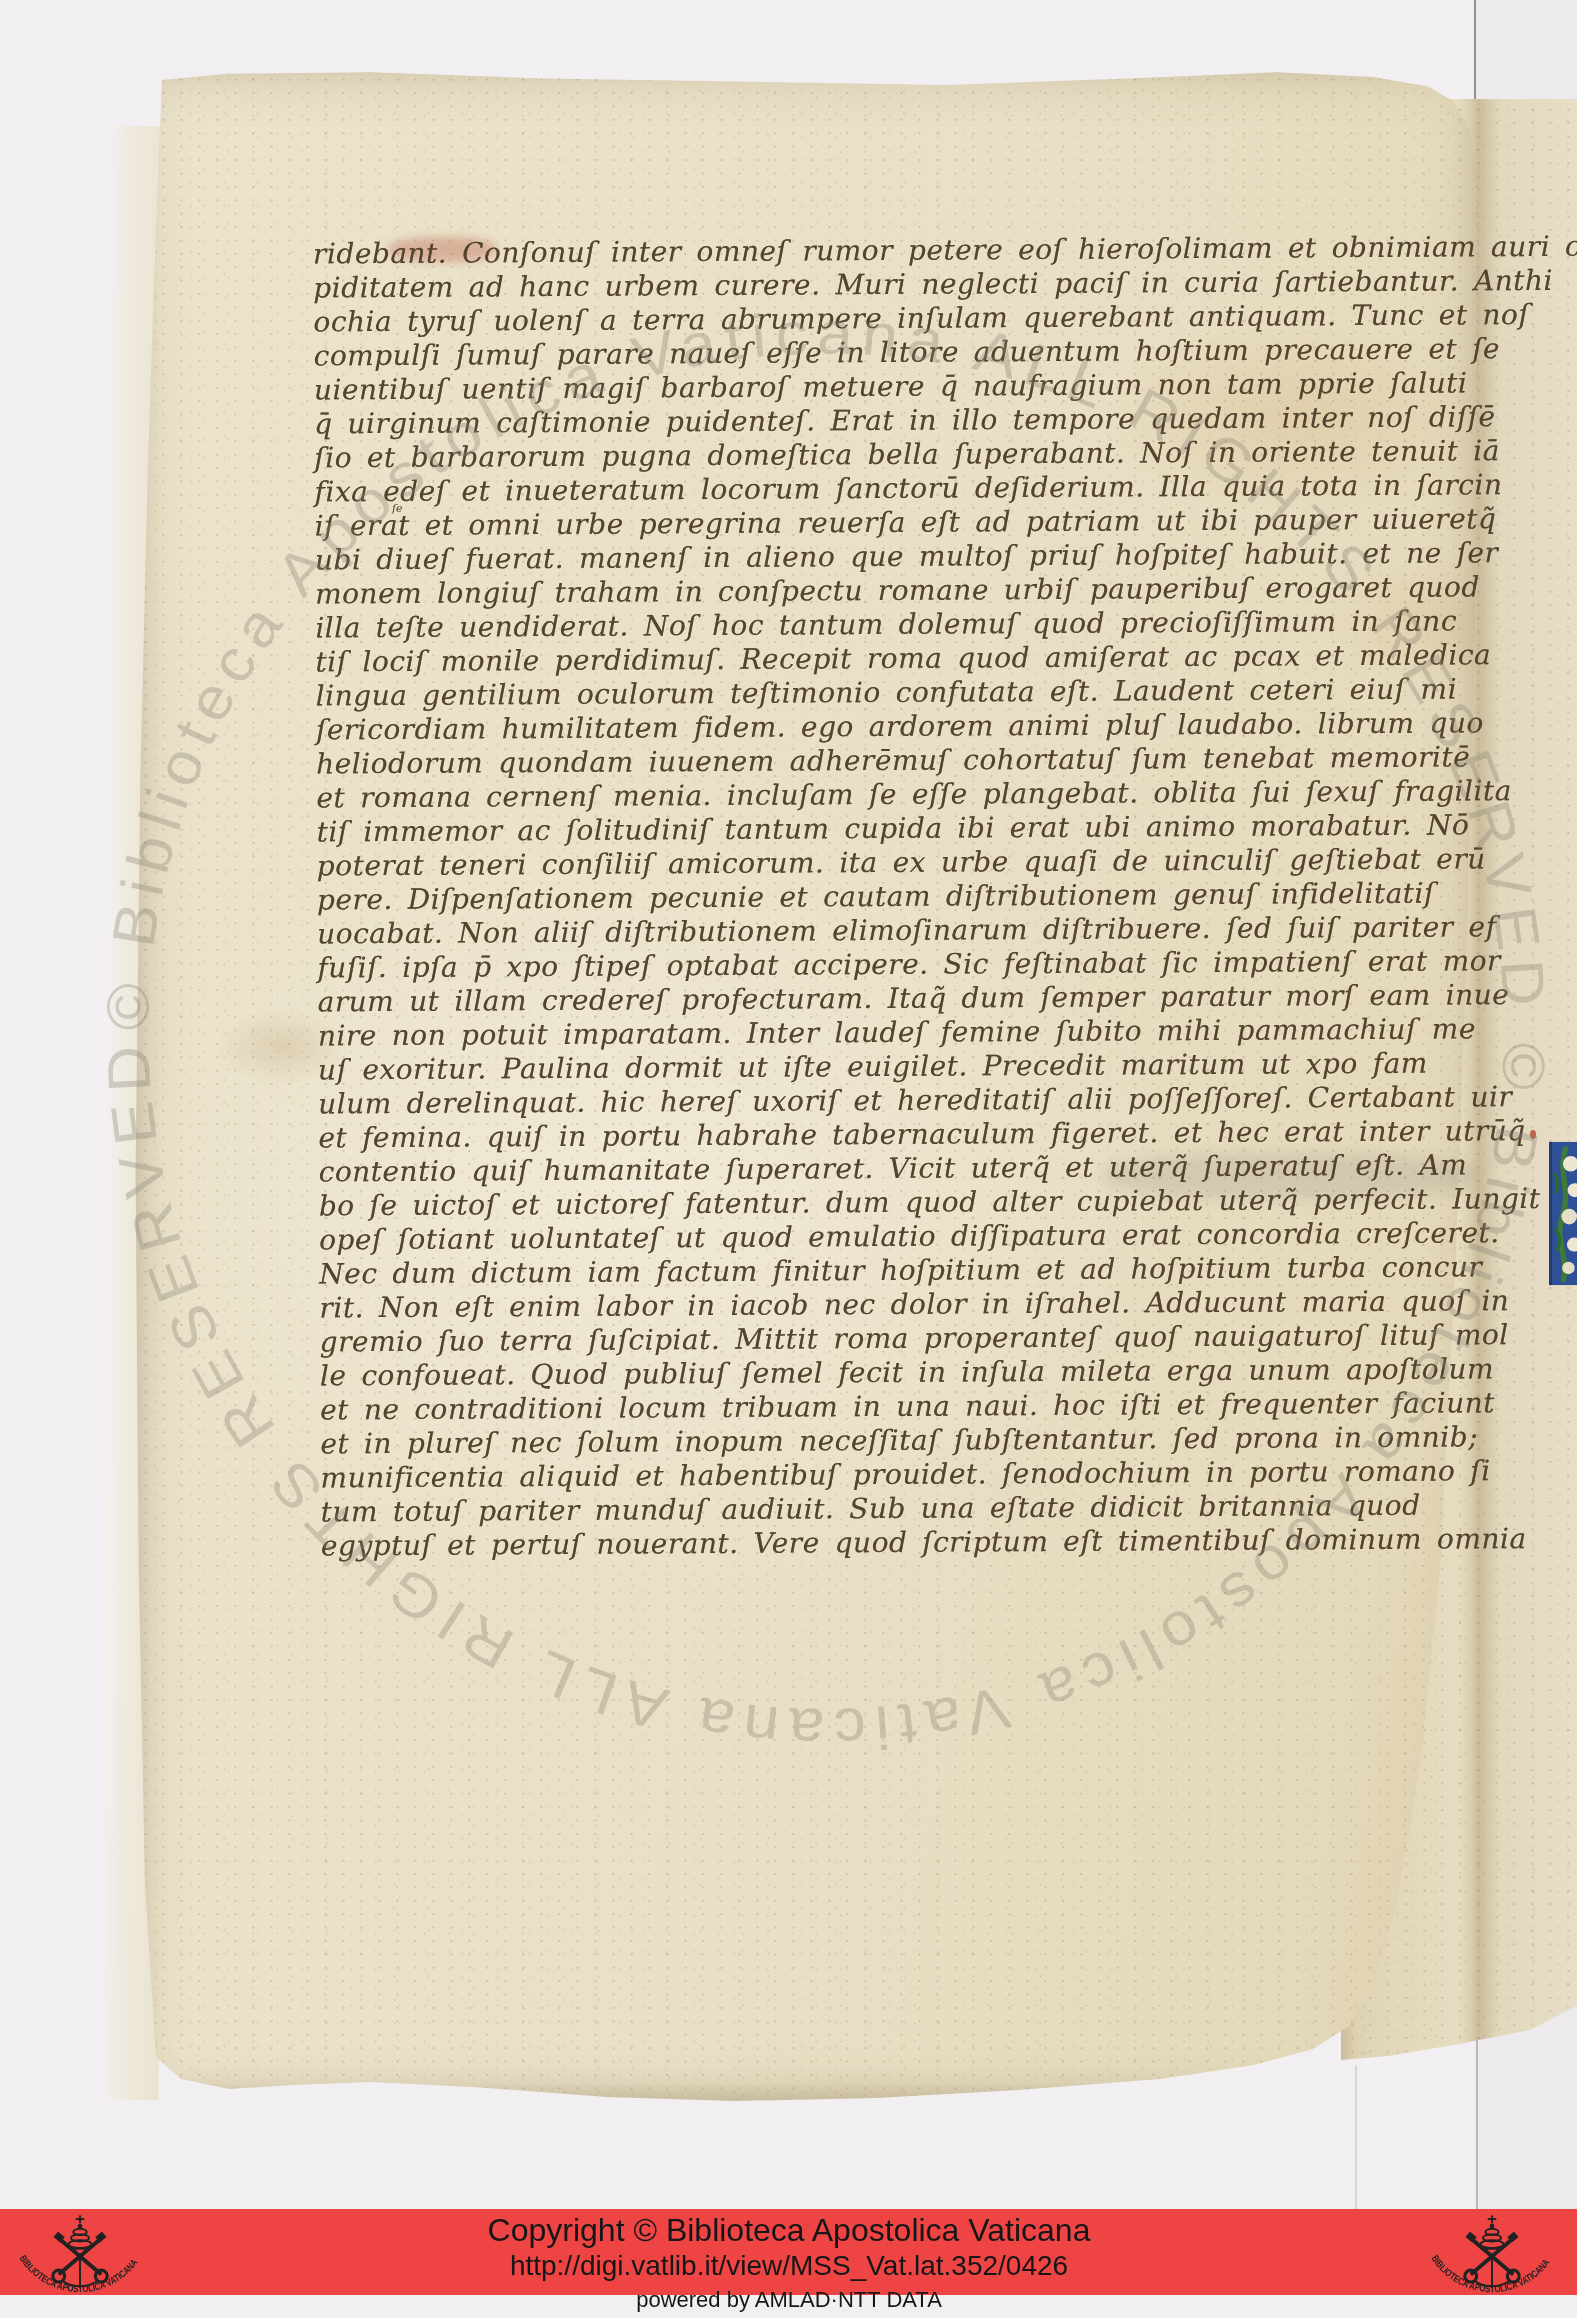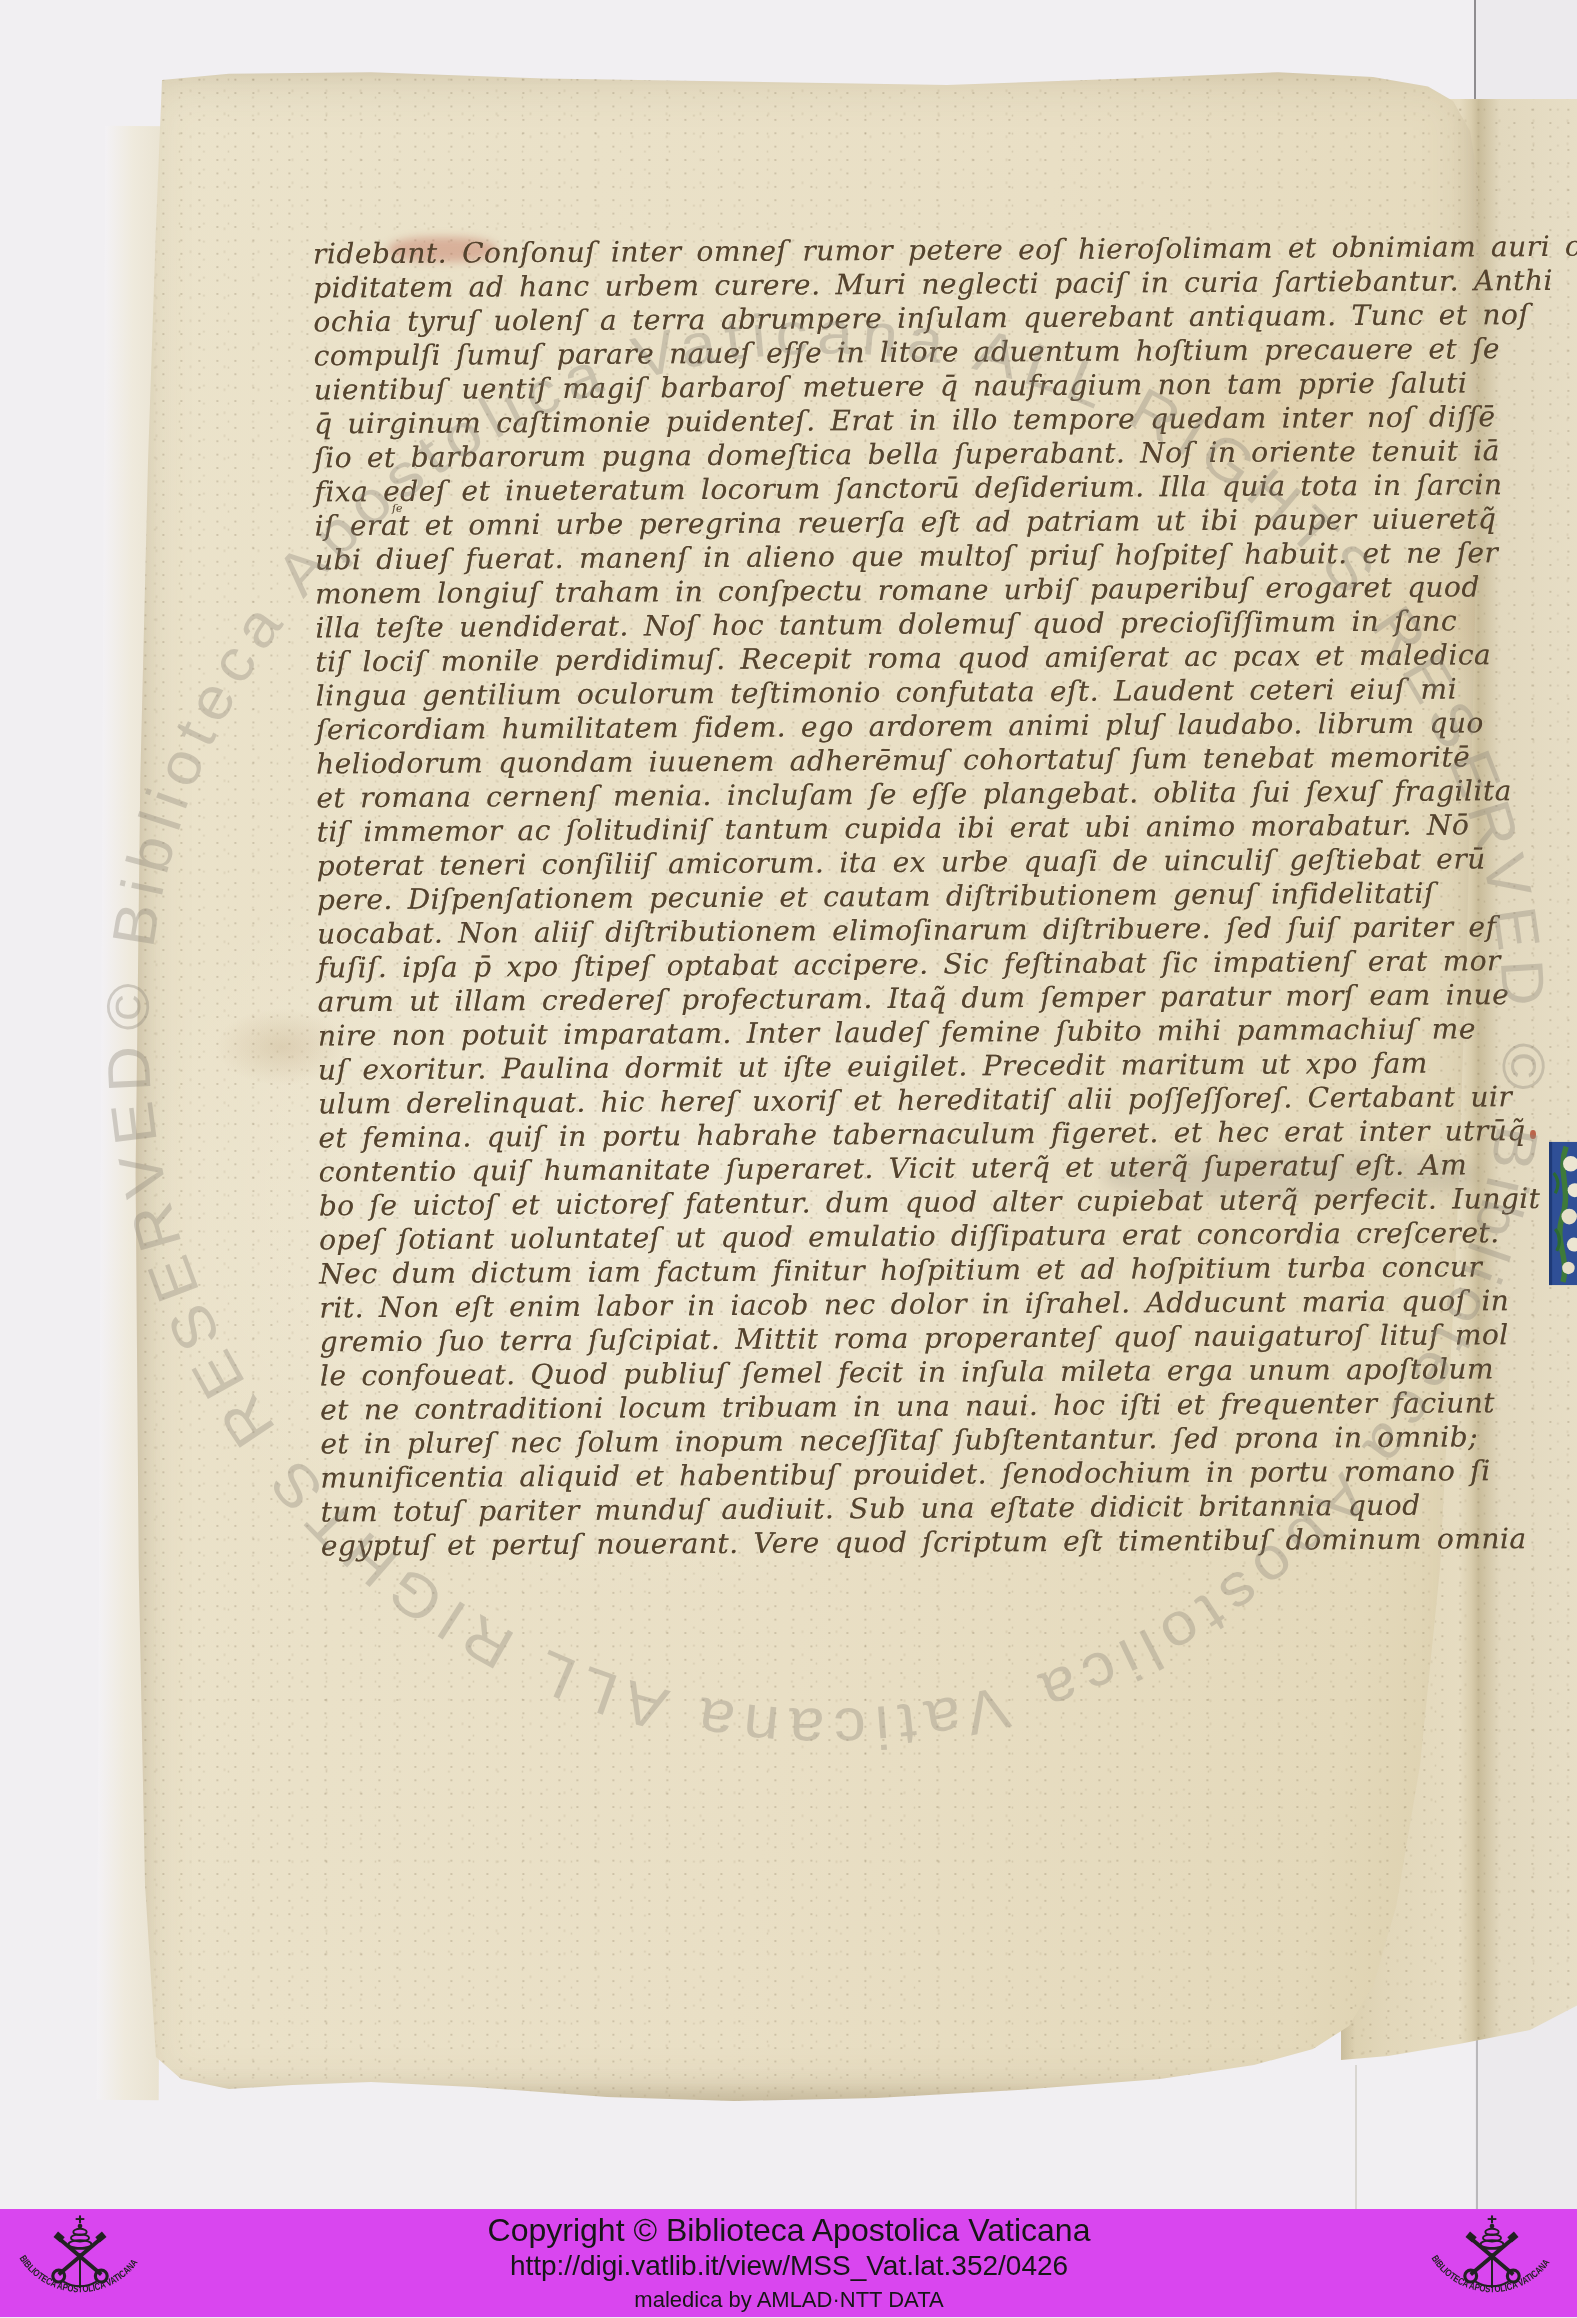--- a/index.html
+++ b/index.html
@@ -76,21 +76,21 @@
   
   .initial-sliver{position:absolute;left:1549px;top:1141px;width:28px;height:145px;}
   .red-speck{position:absolute;left:1530px;top:1130px;width:5.5px;height:8.7px;background:#b2492e;border-radius:50%;opacity:.8;}
   
   .wm{position:absolute;left:0;top:0;pointer-events:none;}
   .wm text{
     font-family:"Liberation Sans",sans-serif;font-size:76px;letter-spacing:10px;
     fill:#8b8478;opacity:.34;
   }
   
-  .footer{position:absolute;left:0;top:2209px;width:1578px;height:108px;background:#d946ef;}
+  .footer{position:absolute;left:0;top:2209px;width:1578px;height:86px;background:#ef4444;}
   .footer-text{
     position:absolute;left:0;right:0;top:3.2px;display:flex;flex-direction:column;align-items:center;
     color:#161616;
   }
   .f-copy{font-size:32px;line-height:36px;}
   .f-url{font-size:28px;line-height:35px;}
   .f-powered{font-size:22px;line-height:33px;}
   .logo{position:absolute;top:2212px;width:134px;height:103px;}
   .logo.left{left:12.6px;}
   .logo.right{left:1425px;}
@@ -182,21 +182,21 @@
     </defs>
     <text>
       <textPath href="#wmring" textLength="5390" lengthAdjust="spacingAndGlyphs">© Biblioteca Apostolica Vaticana ALL RIGHTS RESERVED © Biblioteca Apostolica Vaticana ALL RIGHTS RESERVED </textPath>
     </text>
   </svg>
 
   <div class="footer">
     <div class="footer-text">
       <div class="f-copy">Copyright © Biblioteca Apostolica Vaticana</div>
       <div class="f-url">http://digi.vatlib.it/view/MSS_Vat.lat.352/0426</div>
-      <div class="f-powered">maledica by AMLAD·NTT DATA</div>
+      <div class="f-powered">powered by AMLAD·NTT DATA</div>
     </div>
   </div>
 
   <svg class="logo left" viewBox="0 0 170 130">
     <g fill="#222" stroke="#222">
       <rect x="83.7" y="4" width="2.6" height="10" stroke="none"></rect>
       <rect x="79.5" y="7.4" width="11" height="2.4" stroke="none"></rect>
       <circle cx="85" cy="17.5" r="3" stroke="none"></circle>
       <ellipse cx="85" cy="25" rx="8.5" ry="4" fill="none" stroke-width="2.4"></ellipse>
       <ellipse cx="85" cy="32.5" rx="11.5" ry="4.5" fill="none" stroke-width="2.4"></ellipse>

